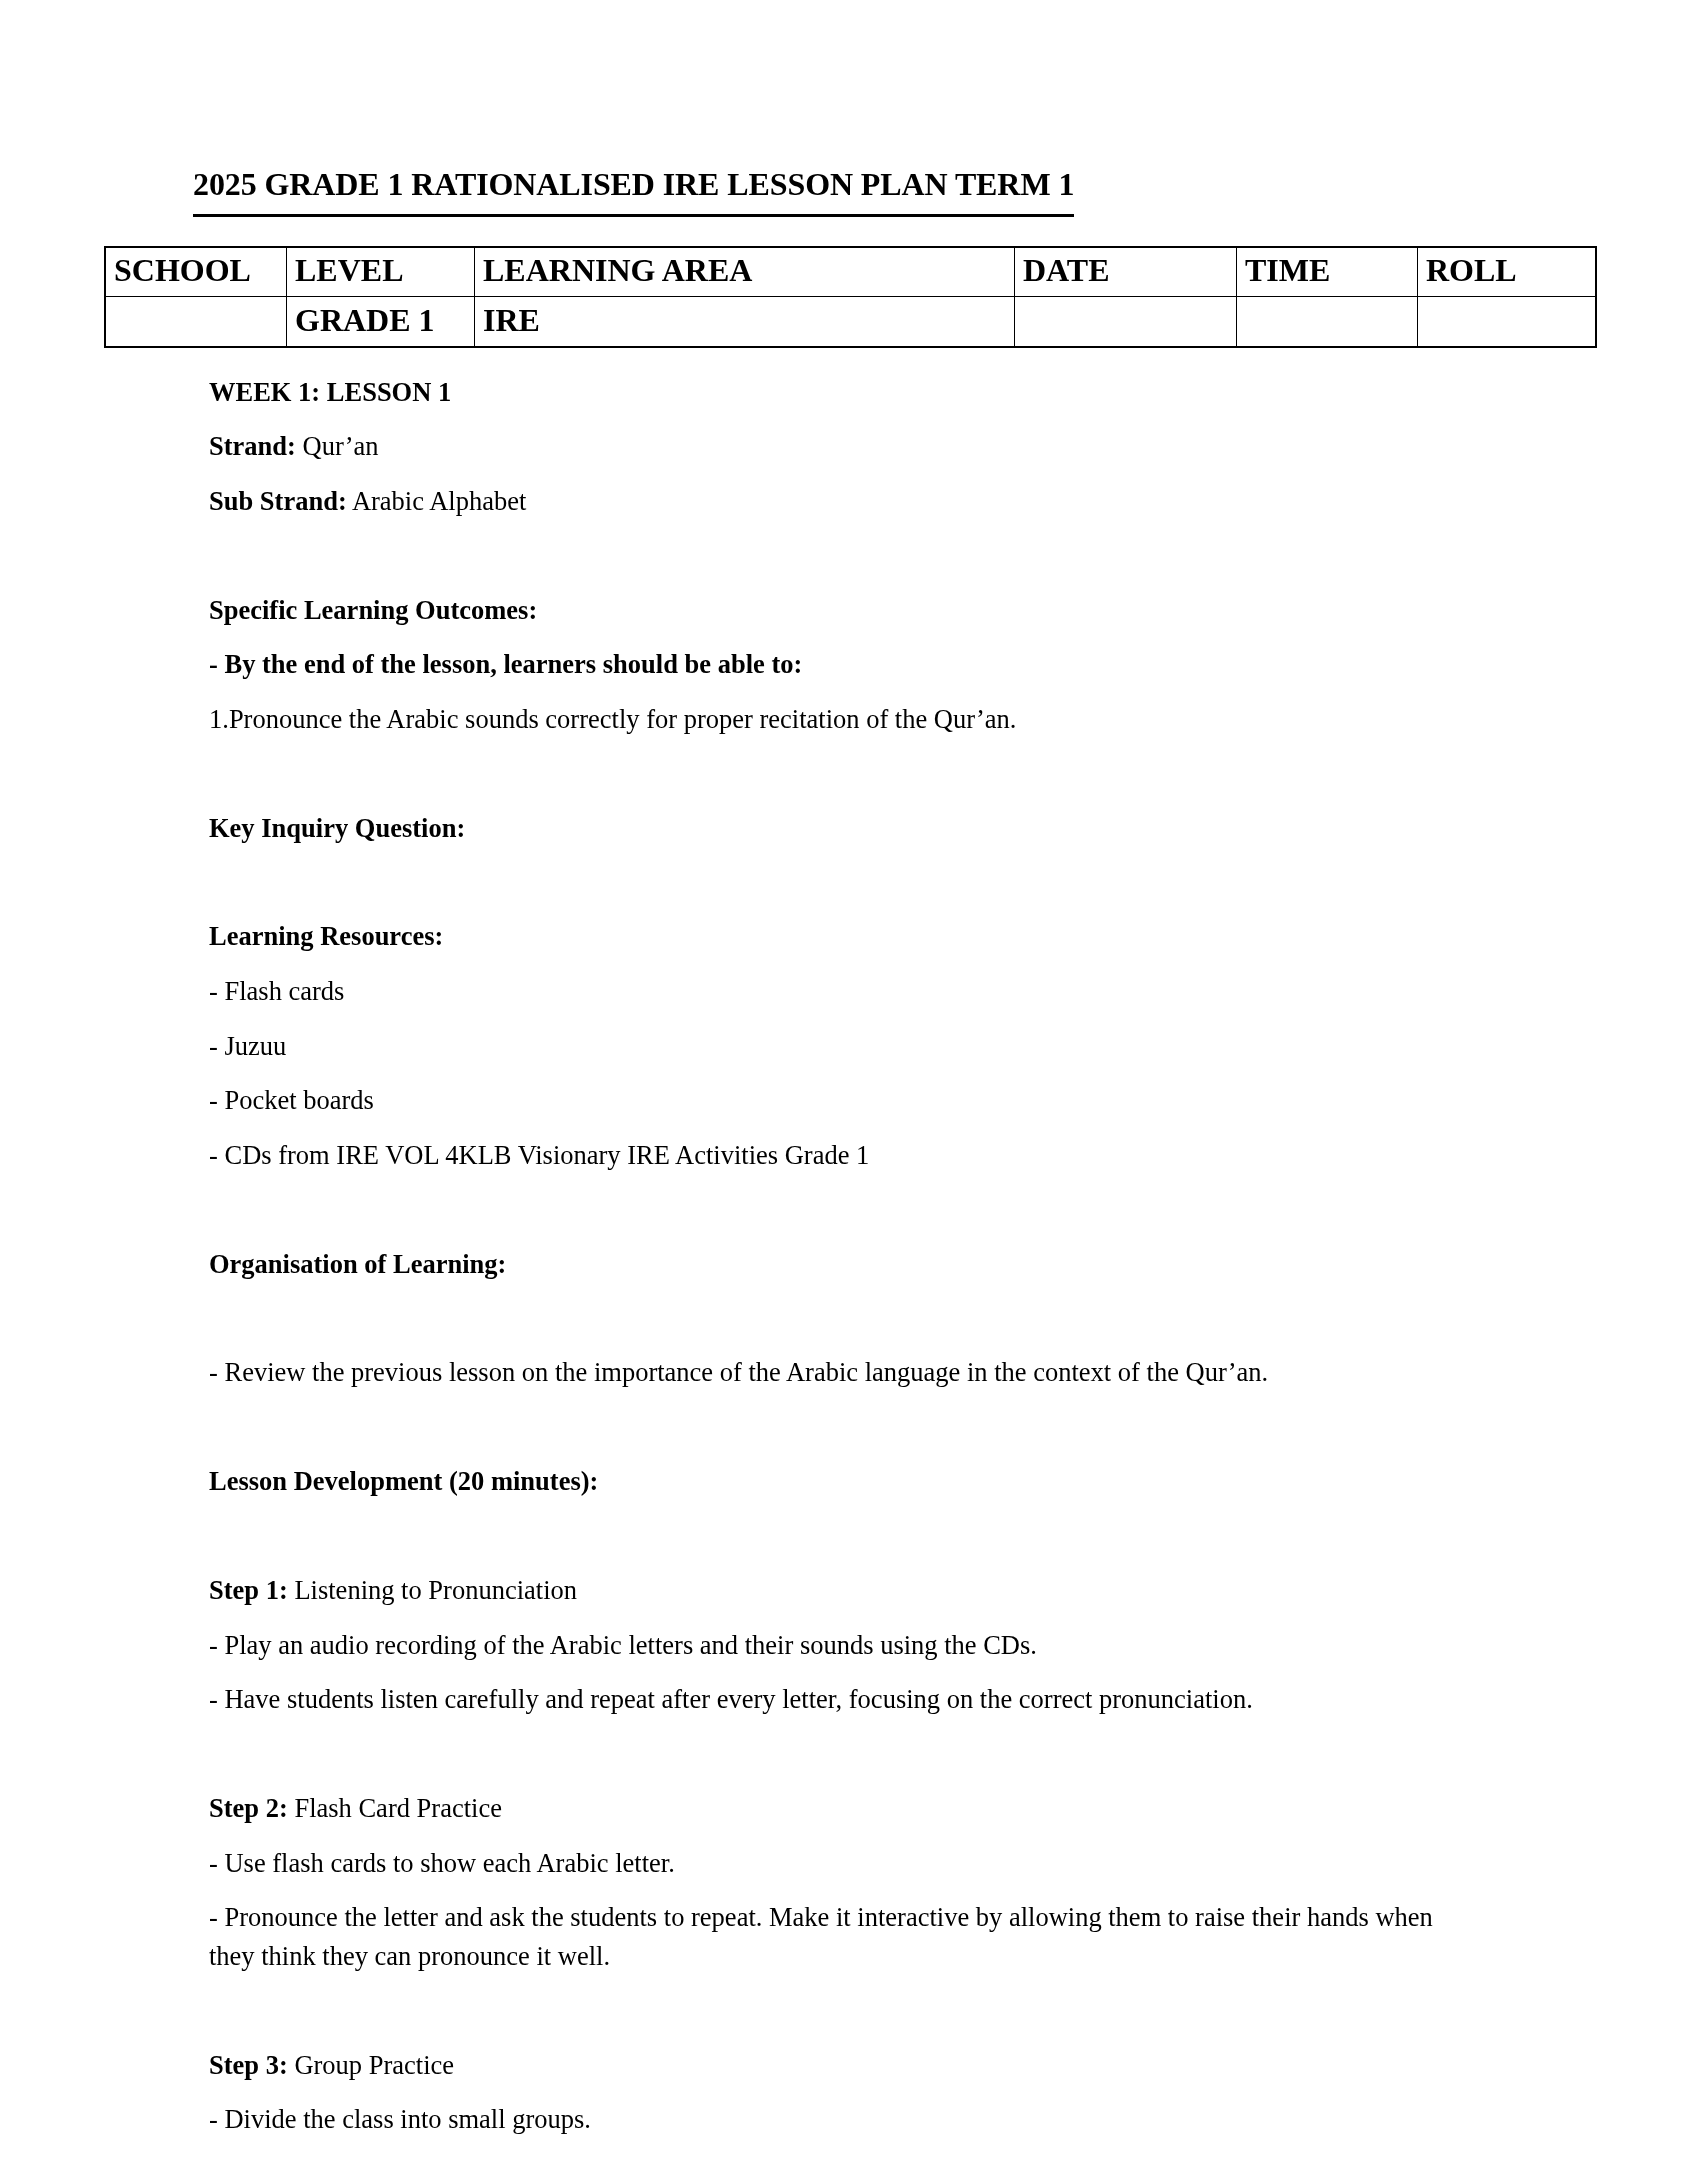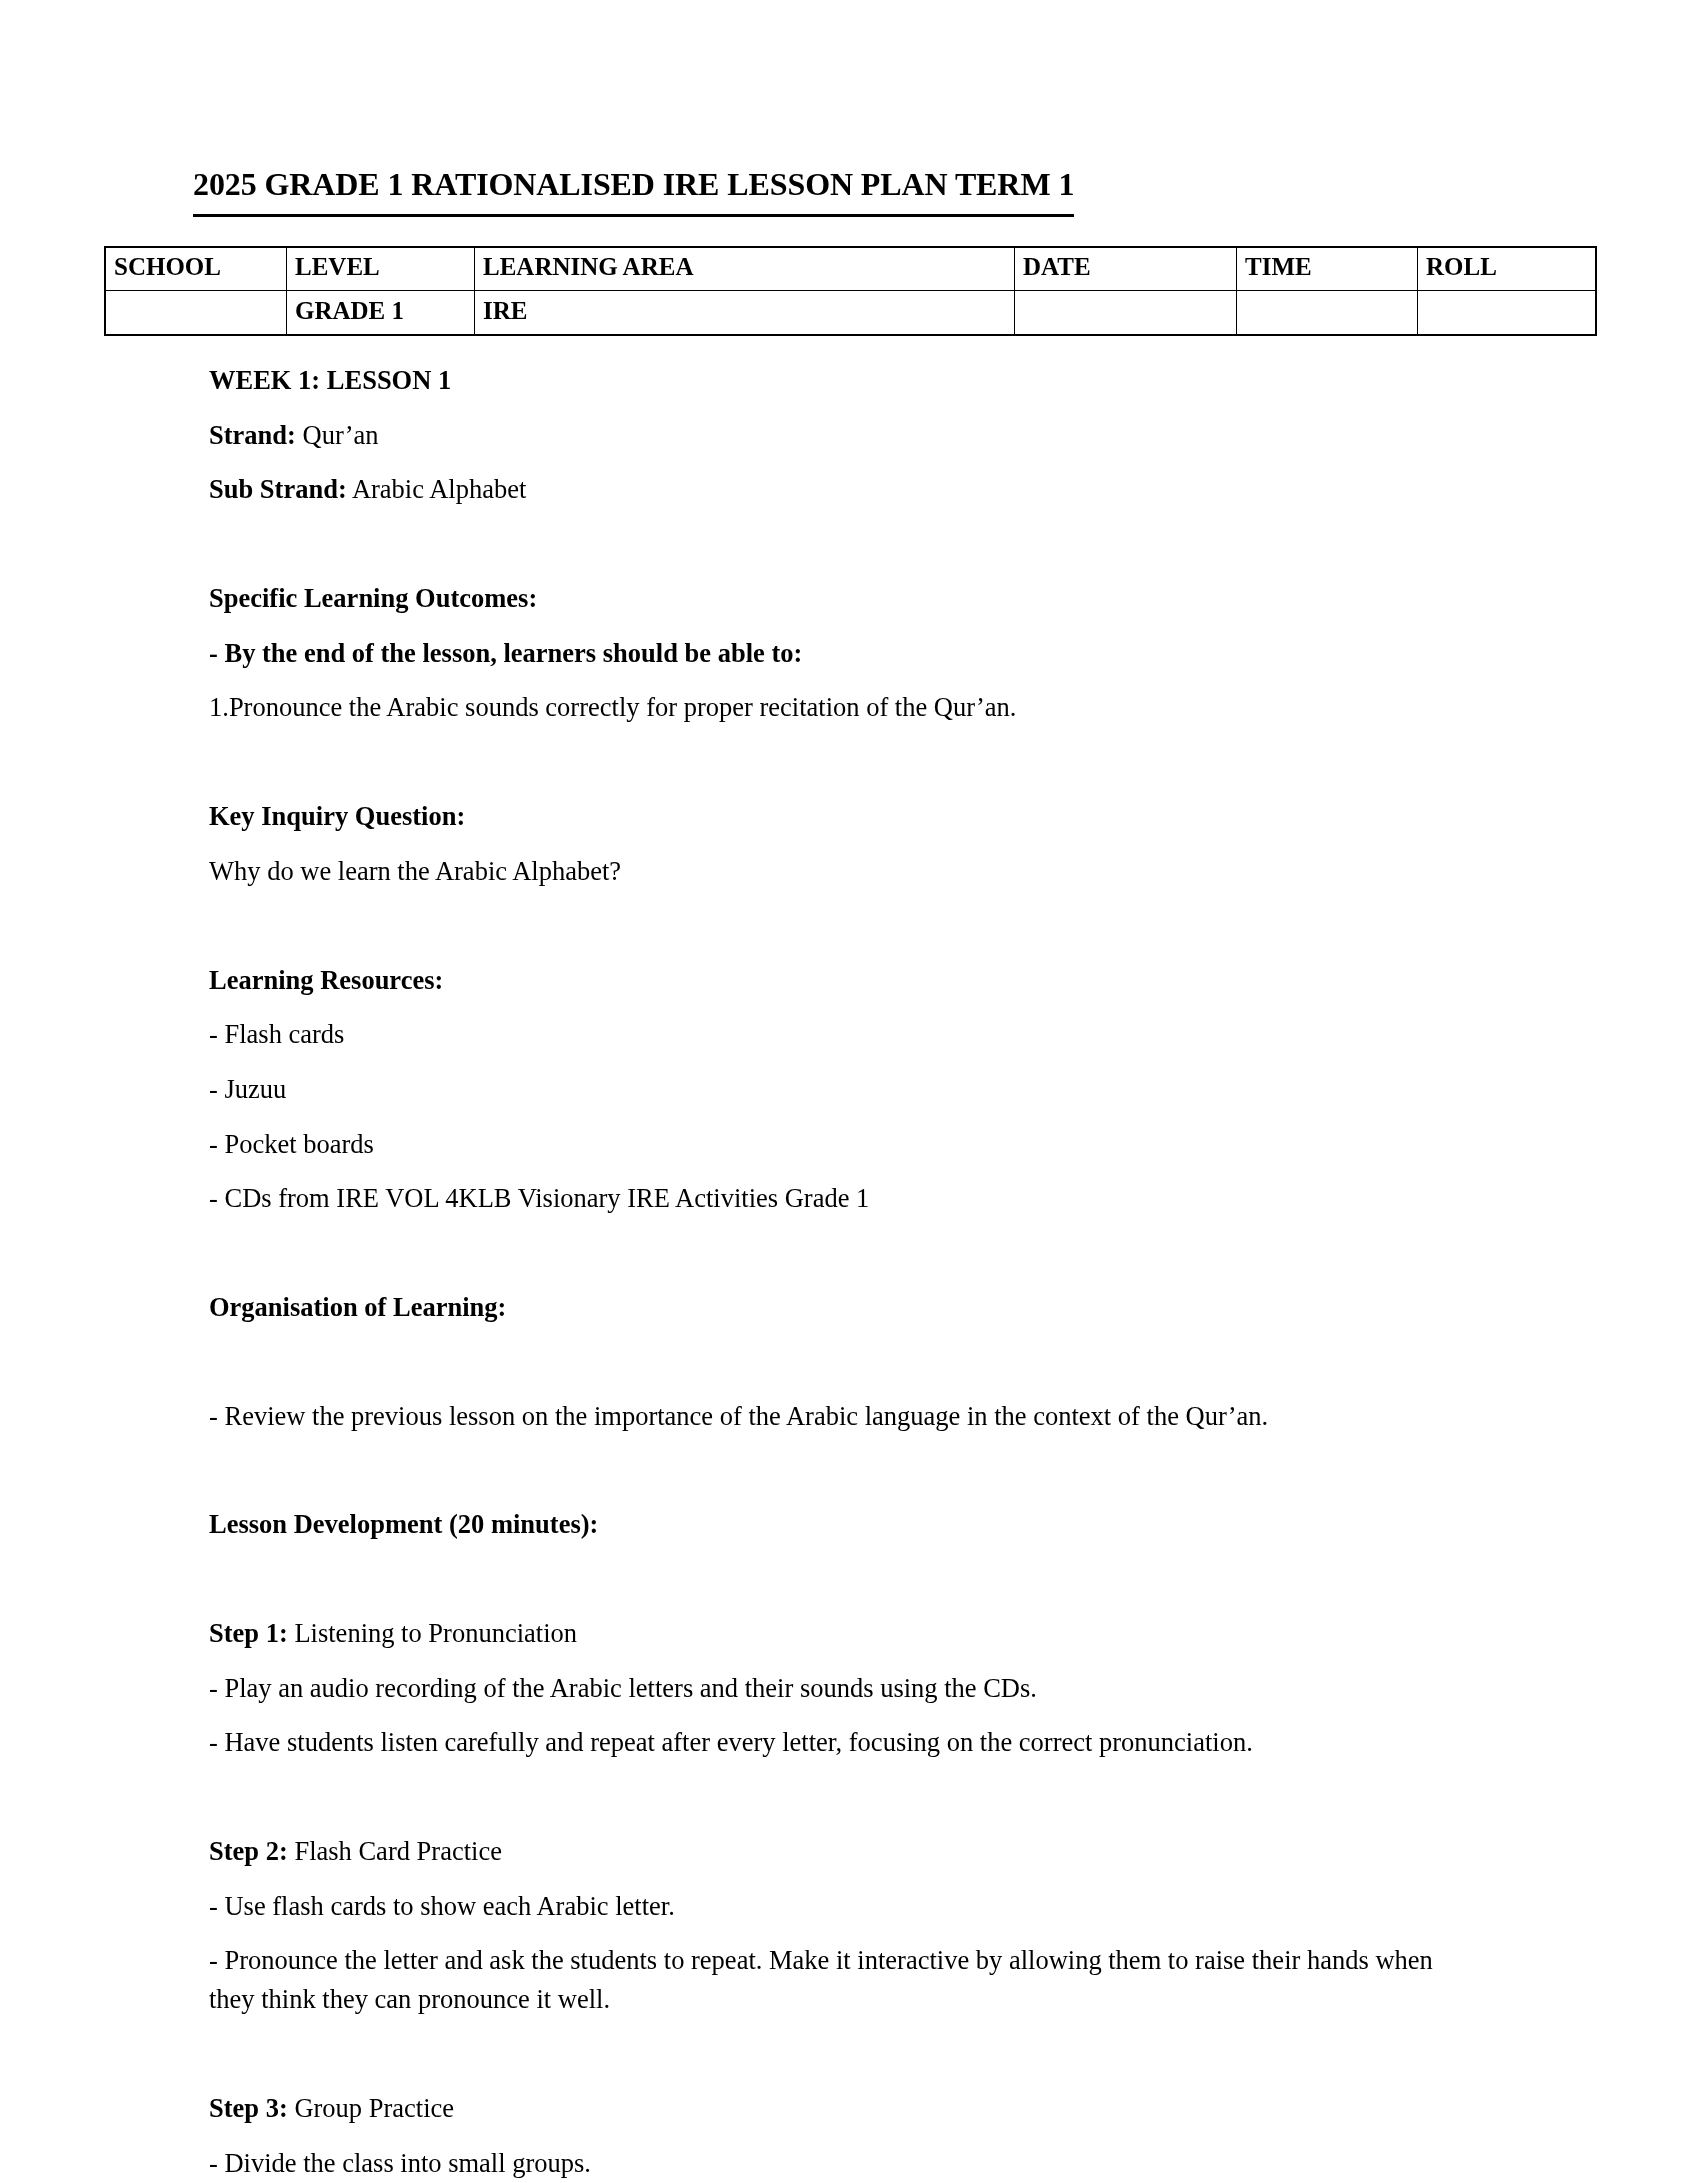--- a/index.html
+++ b/index.html
@@ -39,21 +39,21 @@
   
   .info-table {
     border-collapse: collapse;
     width: 1388px;
     margin-left: -89px;
     margin-bottom: 25px;
     table-layout: fixed;
   }
   .info-table td {
     border: 1.3px solid #000;
-    font-size: 25px;
+    font-size: 32px;
     font-weight: bold;
     line-height: 1.18;
     padding: 4.6px 8px 6px 8px;
     vertical-align: top;
     height: 32px;
   }
   .info-table tr:first-child td { border-top: 2.6px solid #000; }
   .info-table tr:last-child td  { border-bottom: 2.6px solid #000; }
   .info-table td:first-child    { border-left: 2.6px solid #000; }
   .info-table td:last-child     { border-right: 2.6px solid #000; }
@@ -129,21 +129,20 @@
 
     <div class="spacer"></div>
 
     <p class="line heading">Specific Learning Outcomes:</p>
     <p class="line heading">- By the end of the lesson, learners should be able to:</p>
     <p class="line">1.Pronounce the Arabic sounds correctly for proper recitation of the Qur’an.</p>
 
     <div class="spacer"></div>
 
     <p class="line heading">Key Inquiry Question:</p>
-    <p class="line">Why do we learn the Arabic Alphabet?</p>
 
     <div class="spacer"></div>
 
     <p class="line heading">Learning Resources:</p>
     <p class="line">- Flash cards</p>
     <p class="line">- Juzuu</p>
     <p class="line">- Pocket boards</p>
     <p class="line">- CDs from IRE VOL 4KLB Visionary IRE Activities Grade 1</p>
 
     <div class="spacer"></div>

